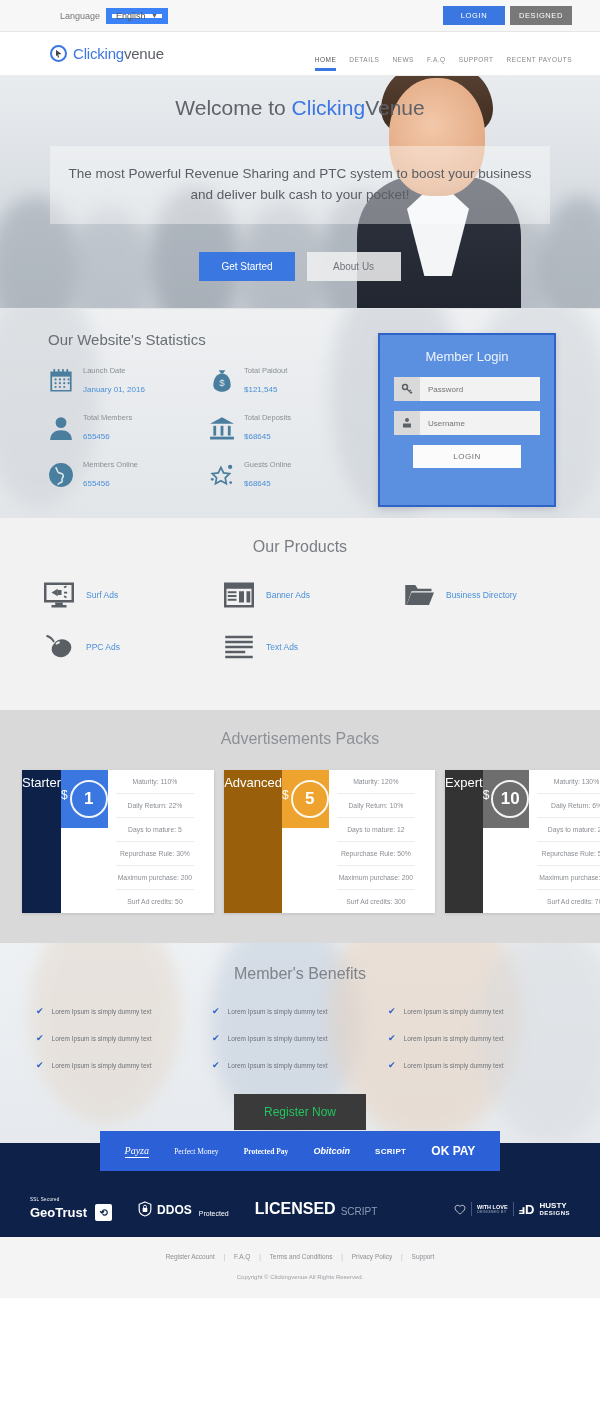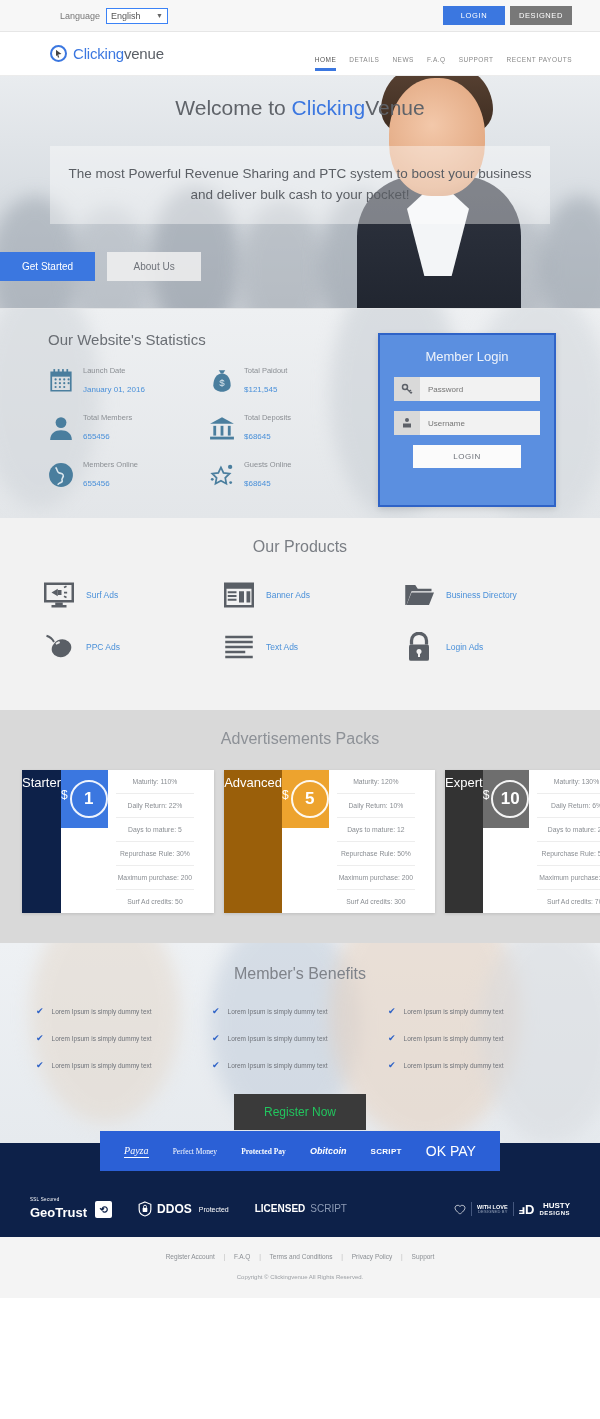--- a/index.html
+++ b/index.html
@@ -18,21 +18,21 @@
     background: #f7f7f7;
     border-bottom: 1px solid #e6e6e6;
     display: flex;
     align-items: center;
     padding: 0 28px;
   }
   .lang-wrap { display: flex; align-items: center; gap: 6px; margin-left: 32px; }
   .lang-label { font-size: 9px; color: #777; }
   .lang-select {
     font-size: 9px; color: #555;
-    border: 1px solid #3b82f6; background: #fff;
+    border: 6px solid #3b82f6; background: #fff;
     height: 16px; padding: 0 4px; width: 62px;
     display: flex; align-items: center; justify-content: space-between;
   }
   .caret { font-size: 7px; color: #666; }
   .topbar-spacer { flex: 1; }
   .top-btn {
     font-size: 7.5px; letter-spacing: .6px; color: #fff;
     padding: 5px 0; width: 62px; text-align: center;
     margin-left: 5px;
   }
@@ -99,21 +99,21 @@
     background: #f3f5f7; clip-path: polygon(50% 0, 100% 30%, 72% 100%, 28% 100%, 0 30%);
   }
   .hero-inner { position: relative; z-index: 2; padding-top: 20px; text-align: center; }
   .hero-title { font-size: 21px; color: #5f6369; font-weight: 400; }
   .hero-title .hl { color: #3b77e0; }
   .hero-band {
     margin: 26px 50px 0; padding: 18px 10px;
     background: rgba(255,255,255,.40);
     font-size: 13.5px; color: #5a5e64; line-height: 1.55;
   }
-  .hero-btns { margin-top: 28px; display: flex; gap: 12px; }
+  .hero-btns { margin-top: 28px; display: flex; justify-content: center; gap: 12px; }
   .btn-primary {
     background: #3b77e0; color: #fff; font-size: 10px;
     padding: 9px 22px; min-width: 94px; text-align: center;
   }
   .btn-ghost {
     background: rgba(240,240,240,.86); color: #6f737a; font-size: 10px;
     padding: 9px 9px; min-width: 94px; text-align: center;
   }
 
   
@@ -219,40 +219,40 @@
     background: #2b60d6; height: 40px;
     display: flex; align-items: center; justify-content: space-around;
     padding: 0 12px;
   }
   .pay-logo { color: #fff; white-space: nowrap; }
   .pay-payza { font-family: "Liberation Serif", serif; font-size: 10px; font-style: italic; border-bottom: 1px solid #fff; padding-bottom: 1px; }
   .pay-pm { font-family: "Liberation Serif", serif; font-size: 7.5px; }
   .pay-stp { font-family: "Liberation Serif", serif; font-size: 7.5px; font-weight: 700; }
   .pay-btc { font-size: 9px; font-weight: 700; font-style: italic; }
   .pay-payeer { font-size: 8px; font-weight: 700; letter-spacing: .3px; }
-  .pay-okpay { font-size: 14px; font-weight: 400; }
+  .pay-okpay { font-size: 12px; font-weight: 700; }
 
   
   .footer-dark { background: #0d2149; padding: 10px 30px 16px; display: flex; align-items: center; }
-  .badge { color: #fff; margin-right: 26px; display: flex; align-items: center; gap: 5px; }
+  .badge { color: #fff; margin-right: 26px; display: flex; align-items: flex-end; gap: 5px; }
   .geotrust .g-small { font-size: 4.5px; letter-spacing: .3px; display: block; margin-bottom: 1px; }
   .geotrust .g-big { font-size: 13px; font-weight: 700; line-height: 1; }
   .geotrust .g-big b { font-weight: 700; }
   .g-mark {
     width: 17px; height: 17px; background: #fff; color: #0d2149;
     display: flex; align-items: center; justify-content: center;
     font-size: 10px; font-weight: 700; border-radius: 2px; margin-left: 3px;
   }
   .ddos-shield svg { width: 14px; height: 16px; fill: #fff; display: block; }
   .ddos-text { font-size: 12px; font-weight: 700; }
   .ddos-sub { font-size: 7px; font-weight: 400; margin-left: 2px; }
   .licensed { line-height: 1.05; }
-  .licensed .l1 { font-size: 10px; font-weight: 700; display: block; }
+  .licensed .l1 { font-size: 16px; font-weight: 700; display: block; }
   .licensed .l2 { font-size: 10px; color: #8d9bb5; display: block; }
-  .husty { margin-left: auto; margin-right: 0; display: flex; align-items: center; gap: 5px; text-align: right; }
+  .husty { margin-left: auto; margin-right: 0; display: flex; align-items: center; gap: 5px; }
   .heart svg { width: 12px; height: 11px; fill: none; stroke: #fff; stroke-width: 1.4; display: block; }
   .sep { width: 1px; height: 14px; background: #44577e; }
   .withlove { line-height: 1.1; }
   .withlove .w1 { font-size: 5.5px; font-weight: 700; display: block; }
   .withlove .w2 { font-size: 4px; color: #9aa7bd; display: block; letter-spacing: .2px; }
   .yd { font-size: 13px; font-weight: 700; }
   .husty-name { line-height: 1.05; }
   .husty-name .h1 { font-size: 8px; font-weight: 700; display: block; }
   .husty-name .h2 { font-size: 6px; font-weight: 700; display: block; letter-spacing: .5px; }
 
@@ -524,31 +524,20 @@
               <rect x="1" y="3" width="22" height="2"></rect>
               <rect x="1" y="7" width="22" height="2"></rect>
               <rect x="1" y="11" width="22" height="2"></rect>
               <rect x="1" y="15" width="16" height="2"></rect>
               <rect x="1" y="19" width="22" height="2"></rect>
             </svg>
         </span>
         <span class="prod-label">Text Ads</span>
       </div>
 
-      <div class="prod-item">
-        <span class="prod-ico">
-          <svg viewBox="0 0 24 24">
-              <path d="M6 10V7a6 6 0 0 1 12 0v3" fill="none" stroke="#5a5f66" stroke-width="2.6"></path>
-              <rect x="4" y="10" width="16" height="13" rx="1.5"></rect>
-              <circle cx="12" cy="15.5" r="2" fill="#f2f2f2"></circle>
-              <rect x="11.2" y="16" width="1.6" height="4" fill="#f2f2f2"></rect>
-            </svg>
-        </span>
-        <span class="prod-label">Login Ads</span>
-      </div>
 
     </div>
   </div>
 
   <div class="packs">
     <div class="packs-title">Advertisements Packs</div>
     <div class="pack-row">
 
       <div class="pack">
         <div class="pack-head" style="background:#0d2149">Starter</div>

